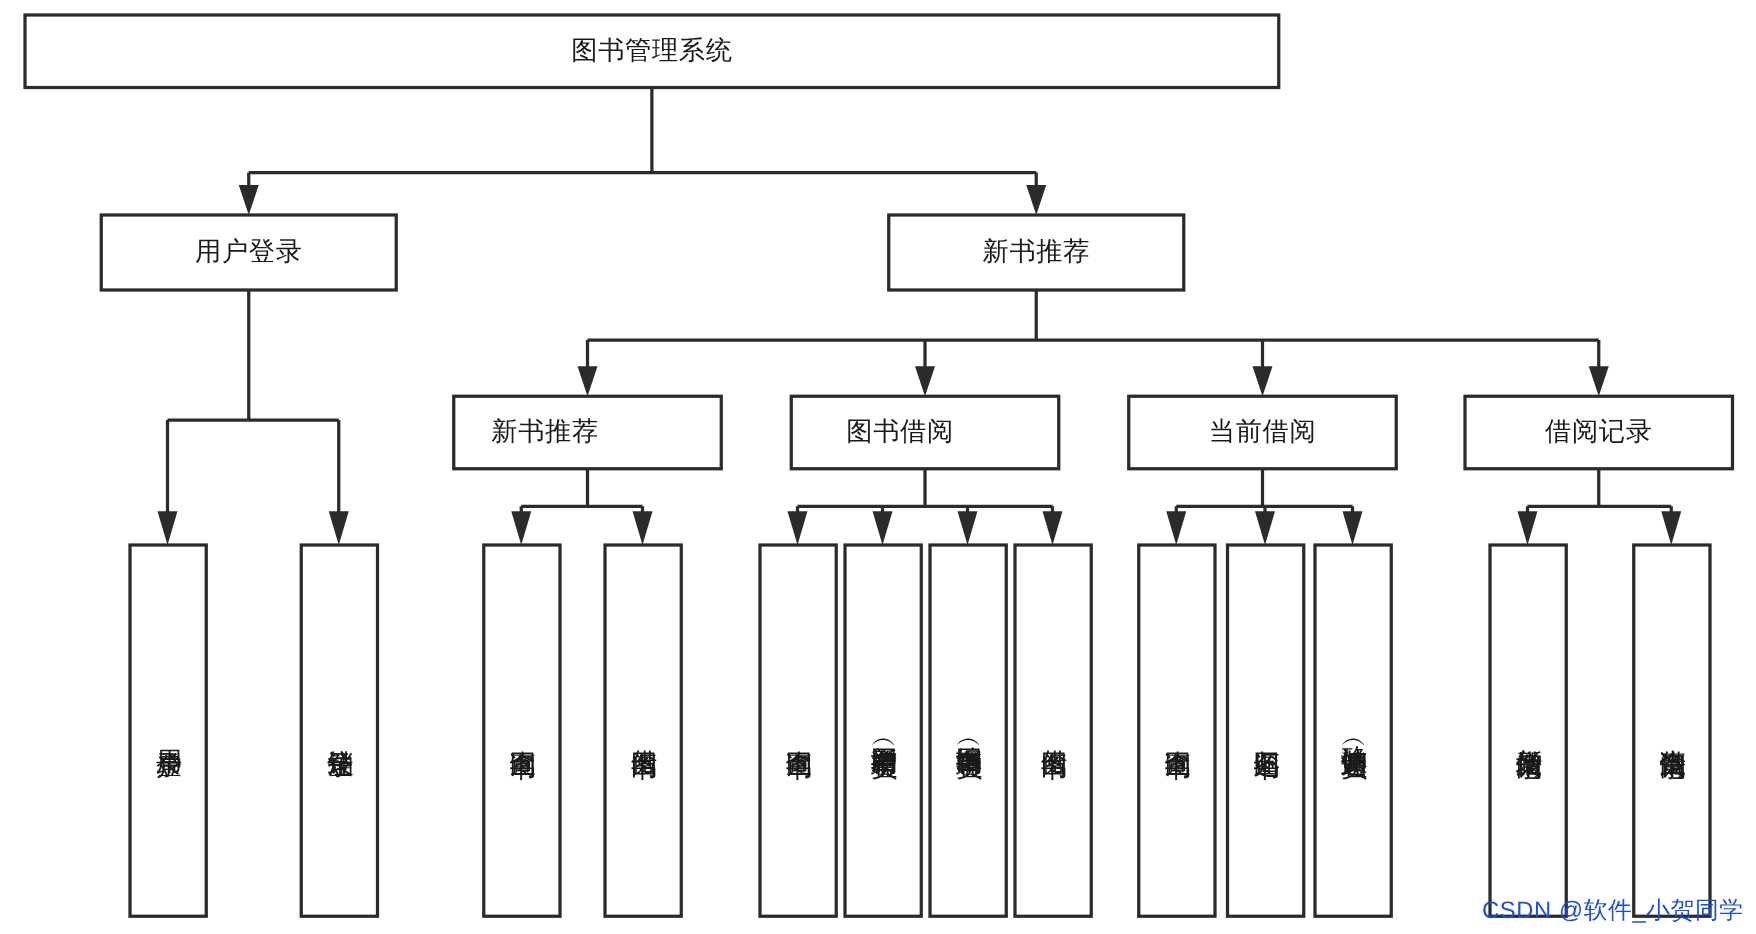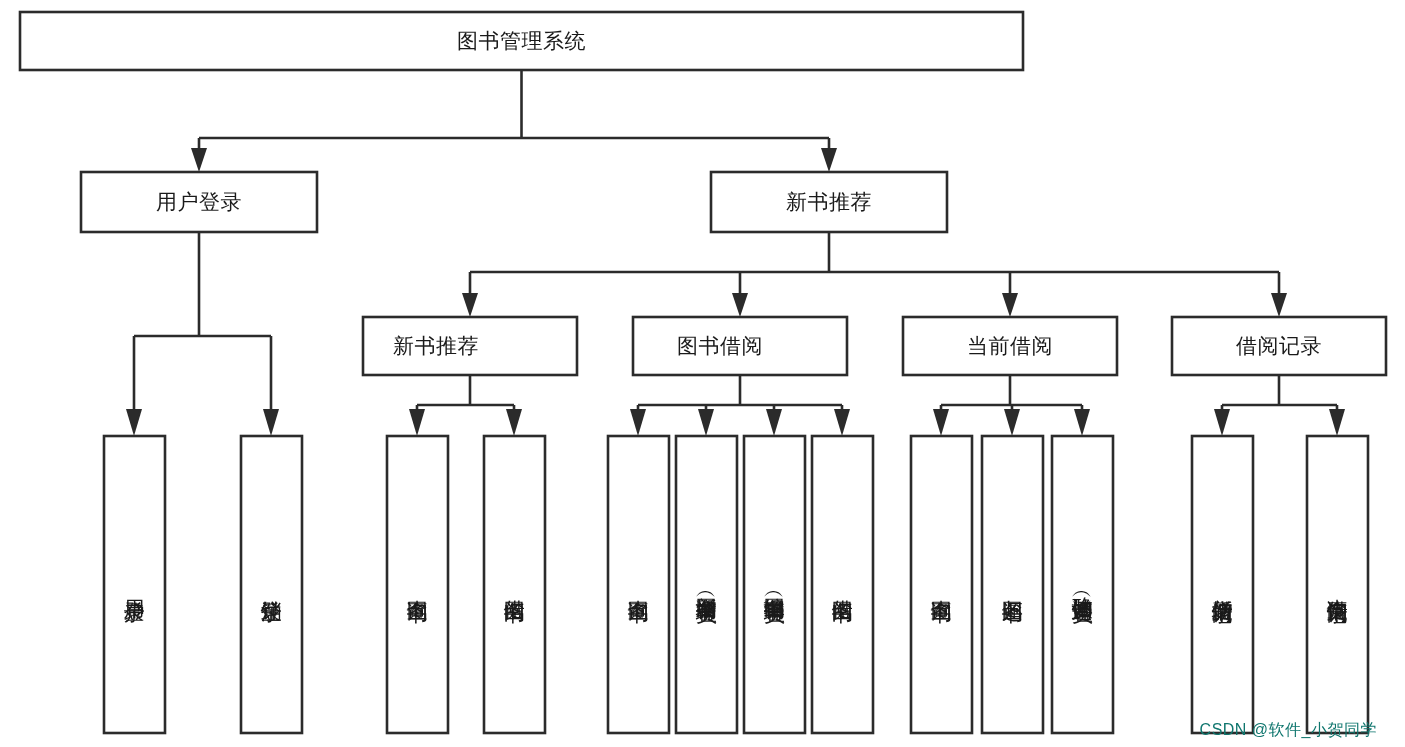--- a/index.html
+++ b/index.html
@@ -66,24 +66,24 @@
     font-size: 21px;
     line-height: 1.12;
     letter-spacing: 1px;
     writing-mode: vertical-rl;
     text-orientation: upright;
     white-space: nowrap;
     pointer-events: none;
   }
   .watermark {
     position: absolute;
-    right: 28px;
+    right: 10px;
     bottom: 6px;
-    color: #0f766e;
-    font-size: 16px;
+    color: #1d4ed8;
+    font-size: 19px;
     letter-spacing: 0.5px;
     white-space: nowrap;
   }
 </style>
 </head>
 <body>
 
 <div id="diagram-root">
 
   <svg class="diagram-canvas" viewBox="0 0 1405 747" xmlns="http://www.w3.org/2000/svg">

